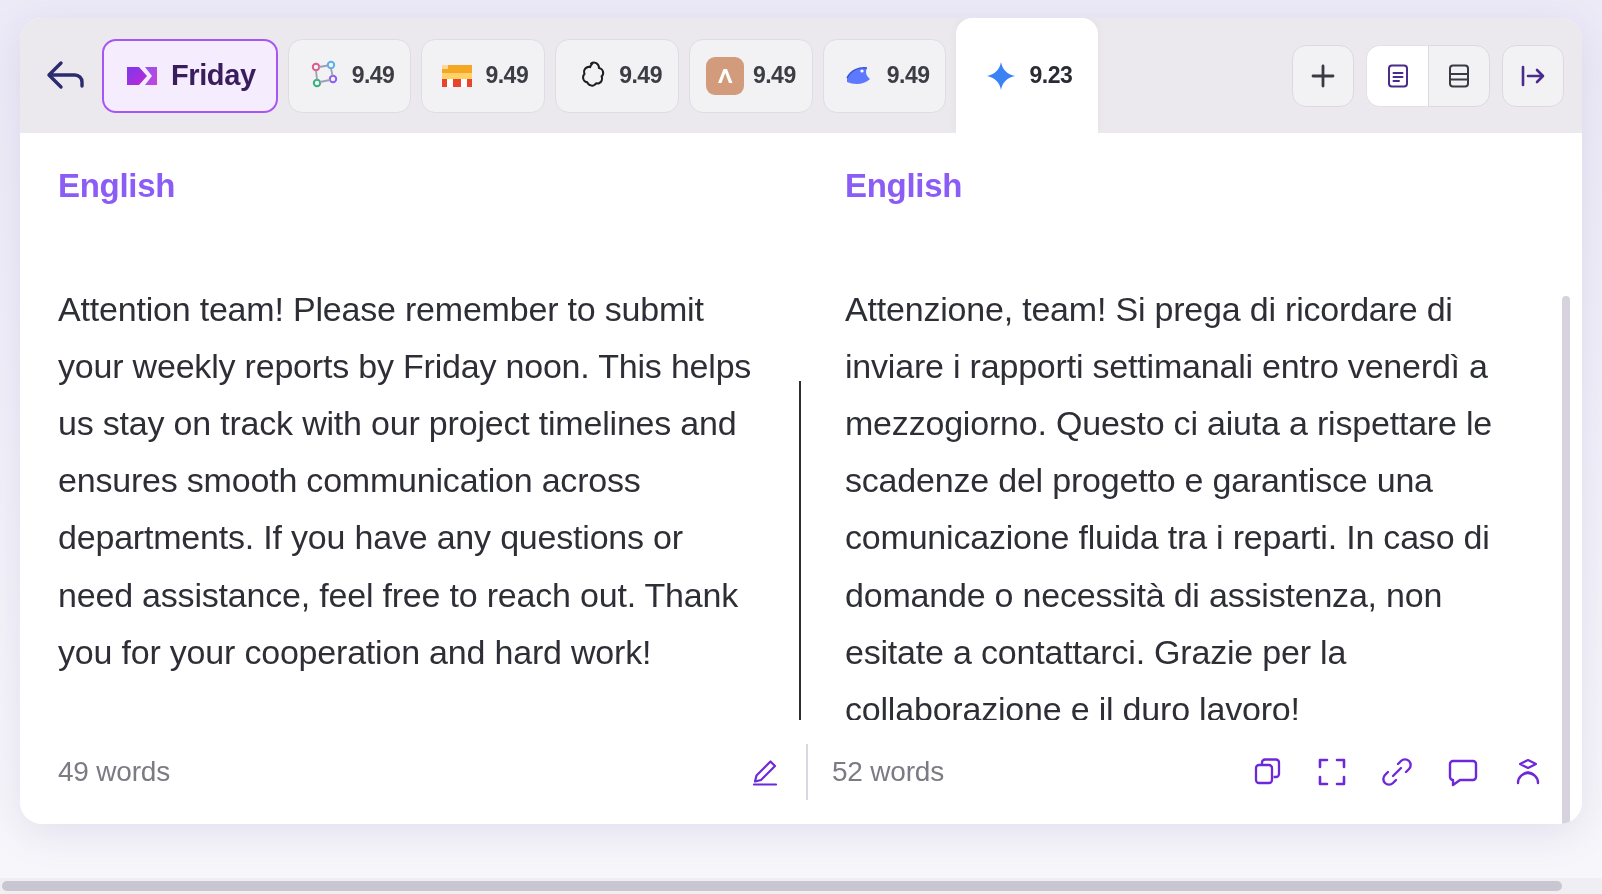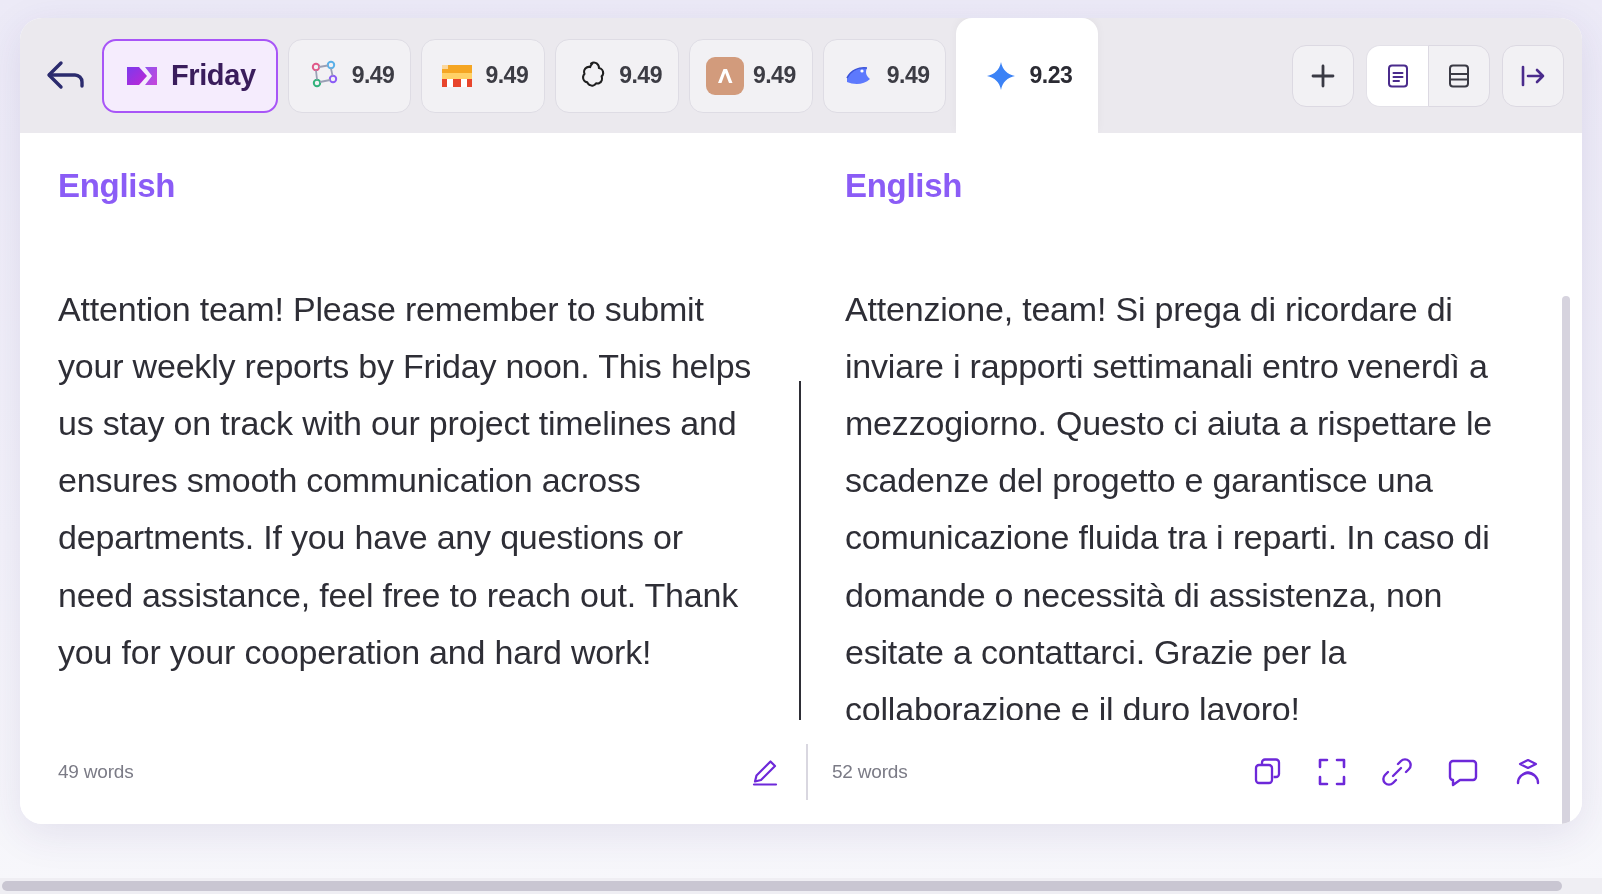--- a/index.html
+++ b/index.html
@@ -188,21 +188,21 @@
     flex: 0 0 auto;
     height: 104px;
     display: flex;
     align-items: center;
     padding: 0 38px;
     box-sizing: border-box;
     background: #fff;
     position: relative;
   }
   .wordcount {
-    font-size: 19px;
+    font-size: 28px;
     color: #7b7b86;
     letter-spacing: -0.2px;
   }
   .wordcount.left { width: 690px; }
   .footer-mid {
     display: flex;
     align-items: center;
     gap: 24px;
   }
   .vsep {

